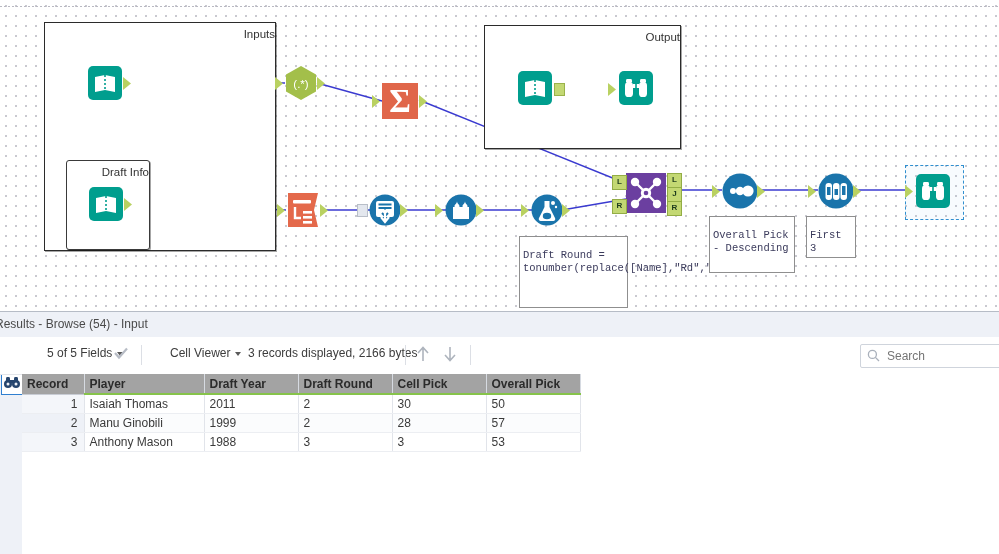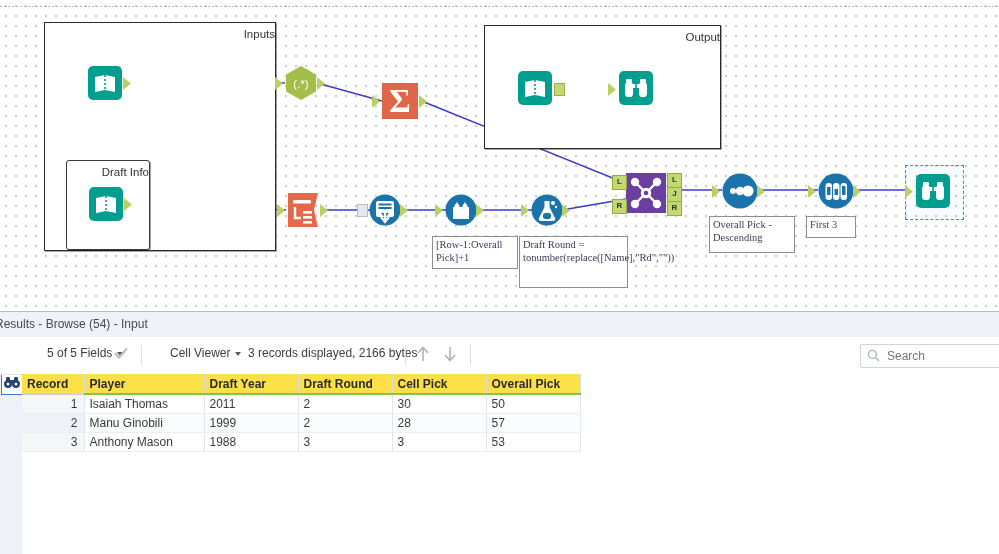--- a/index.html
+++ b/index.html
@@ -43,22 +43,22 @@
   .anchor.in{clip-path:polygon(0 0,100% 50%,0 100%,0 0);border:none;background:#b9d161;}
   .anchor.out{clip-path:polygon(0 0,100% 50%,0 100%,0 0);border:none;background:#b9d161;}
   .anchor.sq{clip-path:none;background:#c3d873;border:1px solid #9ab24a;}
 
   
   .jl{position:absolute;width:13px;height:13px;background:#c3d873;border:1px solid #93ad45;
       font-size:8px;line-height:12px;text-align:center;color:#1d3b1d;font-weight:bold;}
 
   
   .anno{position:absolute;background:#fff;border:1px solid #8f8f8f;
-    font-size:10.5px;line-height:12.5px;color:#3b3b5c;padding:2px 3px;
-    font-family:Liberation Serif, serif;}
+    font-size:10.5px;line-height:12.5px;color:#3b3b5c;padding:12px 3px;
+    font-family:Liberation Mono, monospace;}
 
   
   .sel{position:absolute;border:1px dashed #2f8fd0;background:rgba(120,180,230,.06);}
 
   
   #results{position:absolute;left:0;top:311px;width:999px;height:243px;background:#fff;
     border-top:1px solid #b6bcc6;}
   #res-title{position:absolute;left:0;top:0;width:999px;height:25px;background:#eef1f7;
     border-bottom:1px solid #d3d8e0;}
   #res-title span{position:absolute;left:-5px;top:5px;font-size:12px;color:#4a4a4a;}
@@ -79,21 +79,21 @@
 
   #searchbox{position:absolute;top:7px;left:860px;width:160px;height:22px;
     border:1px solid #cfd4dc;background:#fff;border-radius:2px;}
   #searchbox .mag{position:absolute;left:6px;top:4px;}
   #searchbox input{position:absolute;left:24px;top:0;width:120px;height:20px;border:0;outline:0;
     font-family:"Liberation Sans", sans-serif;font-size:12px;color:#8a8a8a;background:transparent;}
 
   
   #grid{position:absolute;left:22px;top:62px;width:977px;height:181px;background:#fff;overflow:hidden;}
   table.dg{border-collapse:collapse;table-layout:fixed;}
-  table.dg th{height:19px;background:#fde047;border-right:1px solid #d6dae1;
+  table.dg th{height:19px;background:#a3a3a3;border-right:1px solid #d6dae1;
     border-bottom:2px solid #86c34a;text-align:left;padding:0 0 0 5px;
     font-size:12px;font-weight:bold;color:#2b2b2b;}
   table.dg th.rec{border-bottom:1px solid #c8ccd4;}
   table.dg td{height:18px;border-right:1px solid #e1e4ea;border-bottom:1px solid #eceef2;
     padding:0 0 0 5px;font-size:12px;color:#3a3a3a;}
   table.dg td.rec{text-align:right;padding:0 6px 0 0;background:#f4f6fa;color:#3a3a3a;}
   table.dg tr:nth-child(even) td{background:#fbfcfd;}
   table.dg tr:nth-child(even) td.rec{background:#eef1f7;}
 </style>
 </head>
@@ -122,21 +122,21 @@
     </svg>
 
     <div class="container" style="left:44px;top:22px;width:230px;height:227px;">
       <div class="ctitle">Inputs</div>
     </div>
 
     <div class="container sub" style="left:66px;top:160px;width:82px;height:88px;">
       <div class="ctitle">Draft Info</div>
     </div>
 
-    <div class="container" style="left:484px;top:25px;width:195px;height:122px;padding-left:40px;">
+    <div class="container" style="left:484px;top:25px;width:195px;height:122px;">
       <div class="ctitle">Output</div>
     </div>
 
     <div class="tool" style="left:87px;top:65px;width:36px;height:36px;">
       <svg width="36" height="36" viewBox="0 0 36 36">
         <rect x="1" y="1" width="34" height="34" rx="5" fill="#009e8e"></rect>
         <path d="M18 10 L8 12 L8 27 L18 25 Z" fill="#fff"></path>
         <path d="M18 10 L28 12 L28 27 L18 25 Z" fill="#fff"></path>
         <path d="M18 10 L18 25" stroke="#009e8e" stroke-width="1.6" stroke-dasharray="2 2"></path>
       </svg>
@@ -314,21 +314,20 @@
           <rect x="7" y="12" width="8" height="15" rx="3.6"></rect>
           <rect x="21" y="12" width="8" height="15" rx="3.6"></rect>
           <rect x="15" y="14" width="6" height="4"></rect>
           <rect x="8" y="9" width="6" height="4" rx="1.4"></rect>
           <rect x="22" y="9" width="6" height="4" rx="1.4"></rect>
         </g>
         <rect x="17.2" y="12" width="1.6" height="14" fill="#009e8e"></rect>
       </svg>
     </div>
 
-    <div class="anno" style="left:432px;top:236px;width:78px;height:27px;">[Row-1:Overall Pick]+1</div>
     <div class="anno" style="left:519px;top:236px;width:101px;height:46px;">Draft Round = tonumber(replace([Name],"Rd",""))</div>
     <div class="anno" style="left:709px;top:216px;width:78px;height:31px;">Overall Pick - Descending</div>
     <div class="anno" style="left:806px;top:216px;width:42px;height:16px;">First 3</div>
   </div>
 
   <div id="results">
 
     <div id="res-title">
       <span>Results - Browse (54) - Input</span>
     </div>

